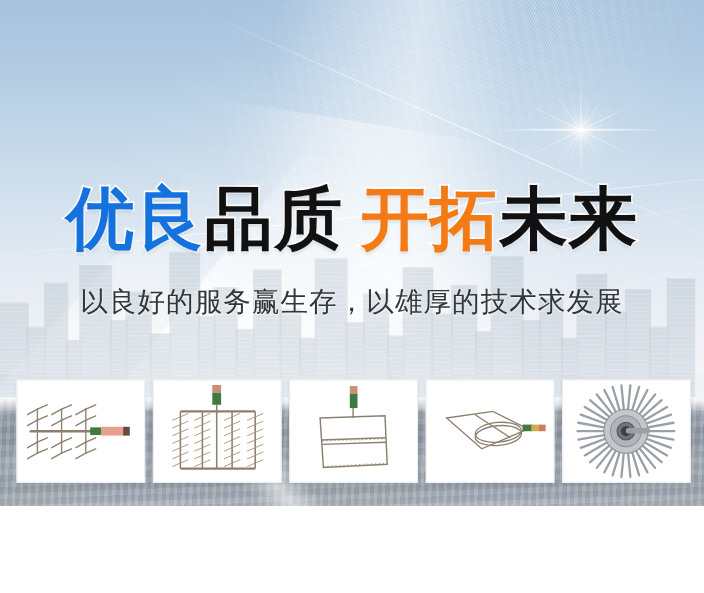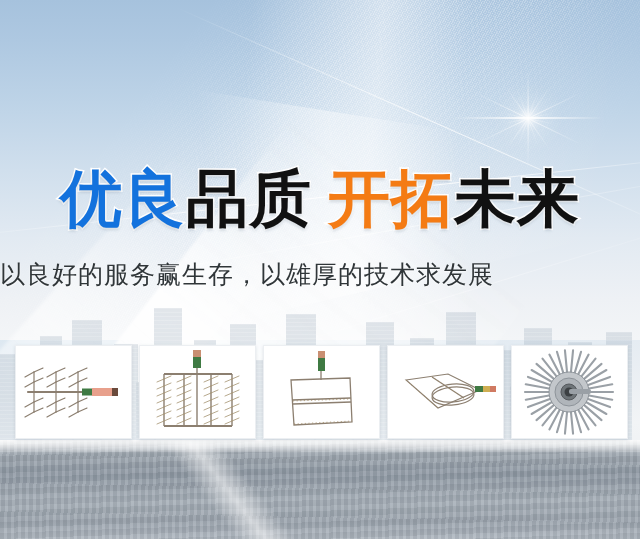--- a/index.html
+++ b/index.html
@@ -8,21 +8,21 @@
     padding: 0;
     background: #ffffff;
   }
   body {
     font-family: "Liberation Sans", "DejaVu Sans", sans-serif;
   }
 
   #banner {
     position: relative;
     width: 640px;
-    height: 539px;
+    height: 460px;
     overflow: hidden;
     background: linear-gradient(176deg, #a8c4de 0%, #b7cfe4 18%, #c9dced 38%, #dbe7f1 56%, #e9eef3 70%, #f2f4f6 80%, #eef0f2 90%, #e7e9ec 100%);
   }
 
   
   .sky-layer {
     position: absolute;
     inset: 0;
     pointer-events: none;
   }
@@ -186,20 +186,21 @@
     -webkit-text-stroke: 3px #ffffff;
     paint-order: stroke fill;
     text-shadow: 0 2px 3px rgba(110,130,150,0.30);
   }
   .headline .gap { width: 16px; -webkit-text-stroke: 0; text-shadow: none; }
 
   .subtitle {
     position: absolute;
     left: 0; top: 258px;
     width: 100%;
+    text-align: center;
     font-size: 25px;
     font-weight: normal;
     letter-spacing: 1px;
     color: #303639;
     white-space: nowrap;
     font-family: "DejaVu Sans", "Liberation Sans", sans-serif;
     text-shadow: 0 1px 2px rgba(255,255,255,0.85);
   }
 
   

